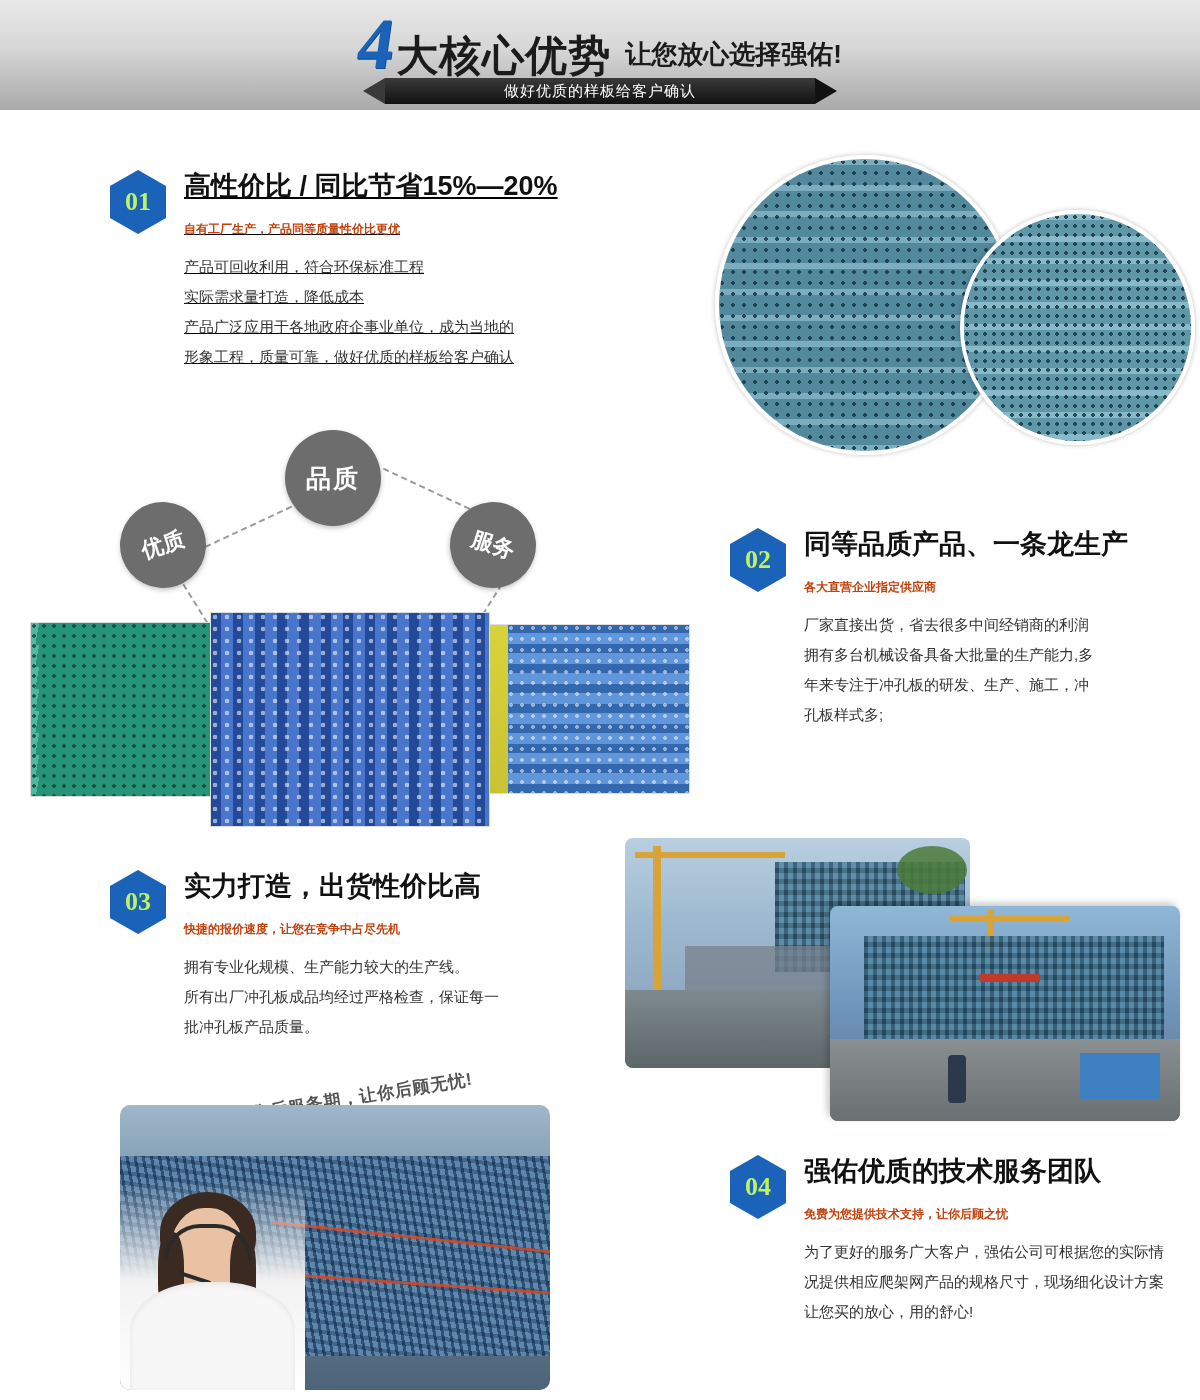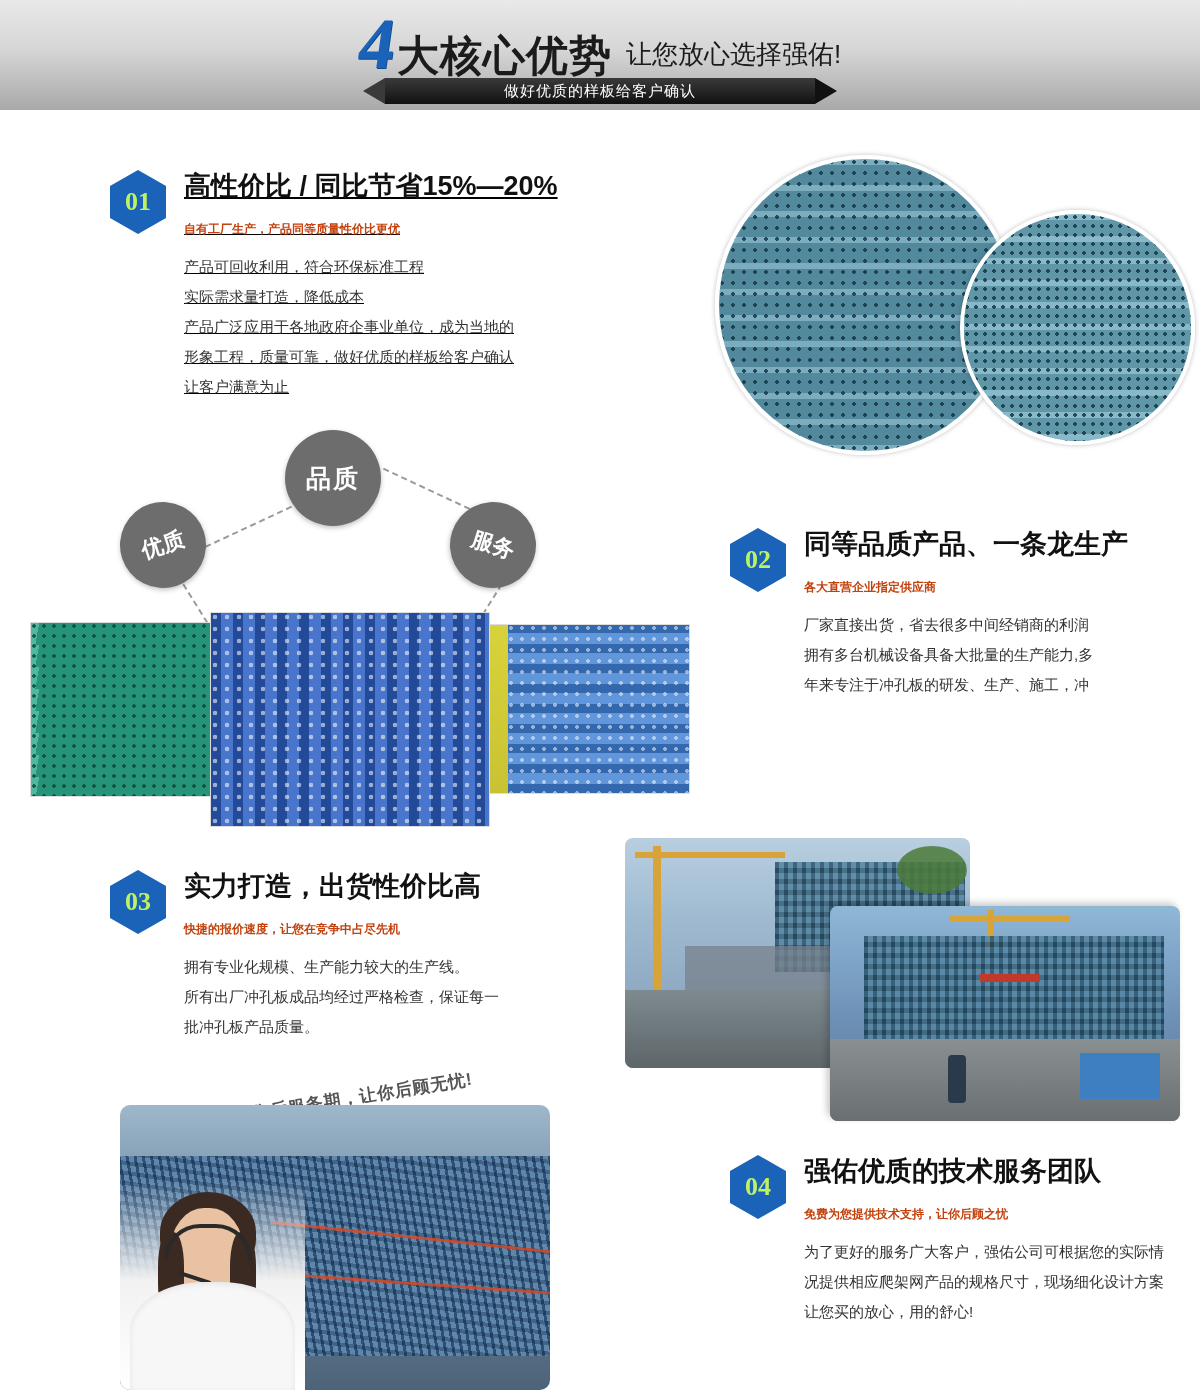--- a/index.html
+++ b/index.html
@@ -31,21 +31,21 @@
     font-family: "Liberation Serif", "DejaVu Serif", serif;
     line-height: 0.95; letter-spacing: -2px;
     transform: skewX(-8deg);
     text-shadow: 1px 1px 0 #0d4a90;
   }
   .hdr-main {
     font-size: 42px; font-weight: bold; color: #1b1b1b;
     line-height: 1.05; margin-left: 4px; letter-spacing: 1px;
   }
   .hdr-sub {
-    font-size: 26px; font-weight: normal; color: #1b1b1b;
+    font-size: 26px; font-weight: bold; color: #1b1b1b;
     margin-left: 14px; padding-bottom: 6px;
   }
   .hdr-ribbon {
     position: absolute; left: 50%; transform: translateX(-50%);
     top: 78px; width: 430px; height: 26px;
     background: linear-gradient(180deg,#3a3a3a,#111);
     display: flex; align-items: center; justify-content: center;
   }
   .hdr-ribbon:after {
     content: ""; position: absolute; right: -22px; top: 0;
@@ -273,21 +273,20 @@
         </div>
     </div>
     <div class="txt">
       <div class="blk-title">高性价比 / 同比节省15%—20%</div>
       <div class="blk-subtitle">自有工厂生产，产品同等质量性价比更优</div>
       <div class="blk-body">
         <div>产品可回收利用，符合环保标准工程</div>
         <div>实际需求量打造，降低成本</div>
         <div>产品广泛应用于各地政府企事业单位，成为当地的</div>
         <div>形象工程，质量可靠，做好优质的样板给客户确认</div>
-        <div>让客户满意为止</div>
       </div>
     </div>
   </div>
 
   <div class="photo-circles">
     <div class="circ circ-big">
       <div class="mesh"></div>
     </div>
     <div class="circ circ-small">
       <div class="mesh alt"></div>
@@ -316,20 +315,21 @@
           <span>02</span>
         </div>
     </div>
     <div class="txt">
       <div class="blk-title">同等品质产品、一条龙生产</div>
       <div class="blk-subtitle">各大直营企业指定供应商</div>
       <div class="blk-body">
         <div>厂家直接出货，省去很多中间经销商的利润</div>
         <div>拥有多台机械设备具备大批量的生产能力,多</div>
         <div>年来专注于冲孔板的研发、生产、施工，冲</div>
+        <div>孔板样式多;</div>
       </div>
     </div>
   </div>
 
   <div class="sec03">
     <div class="hexnum">
       <div class="hex">
           <span>03</span>
         </div>
     </div>

